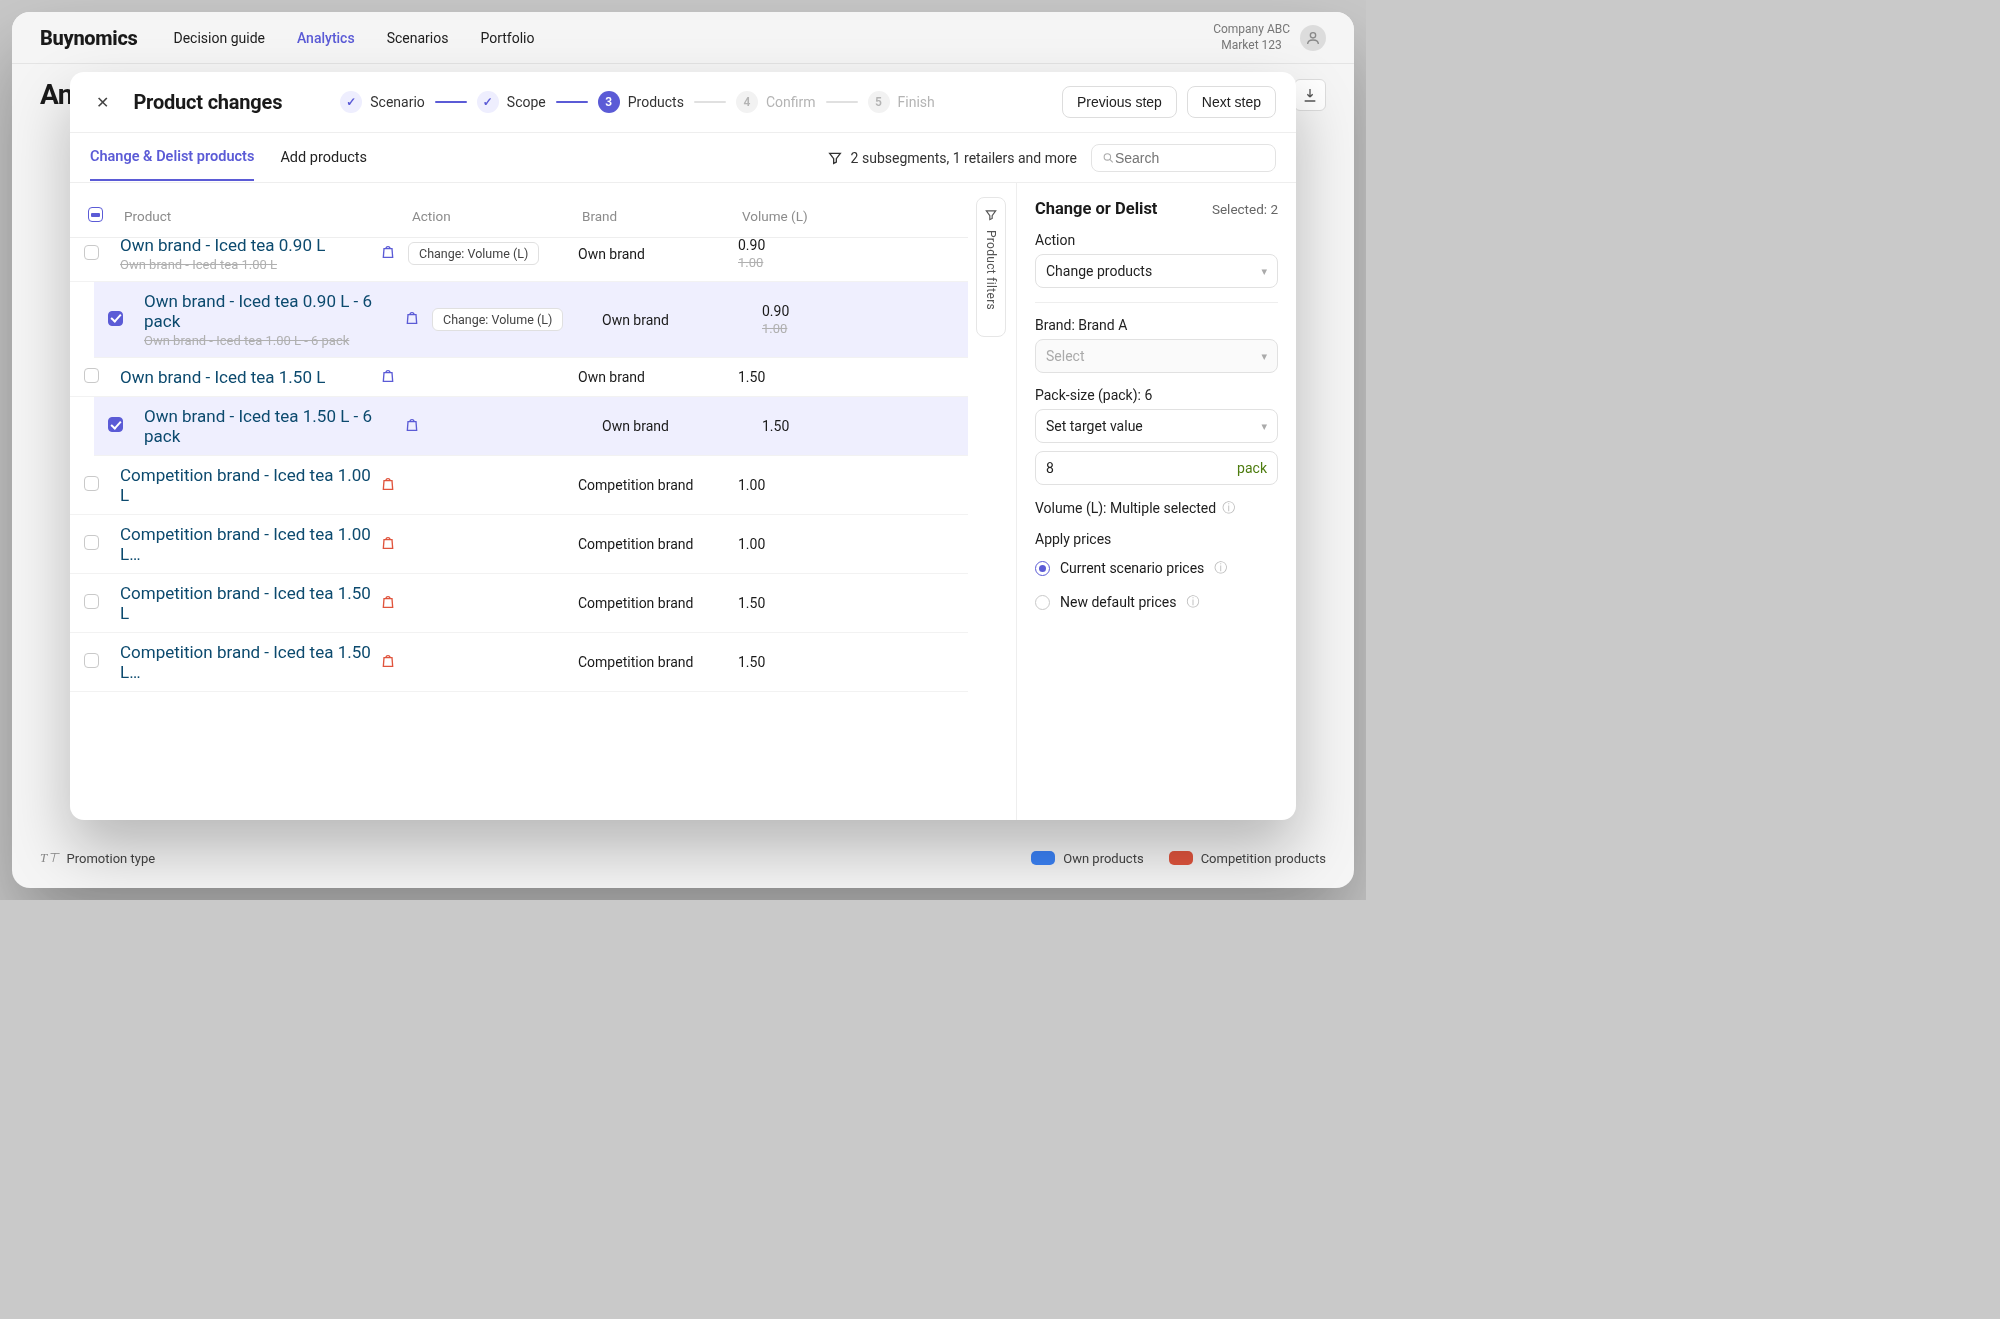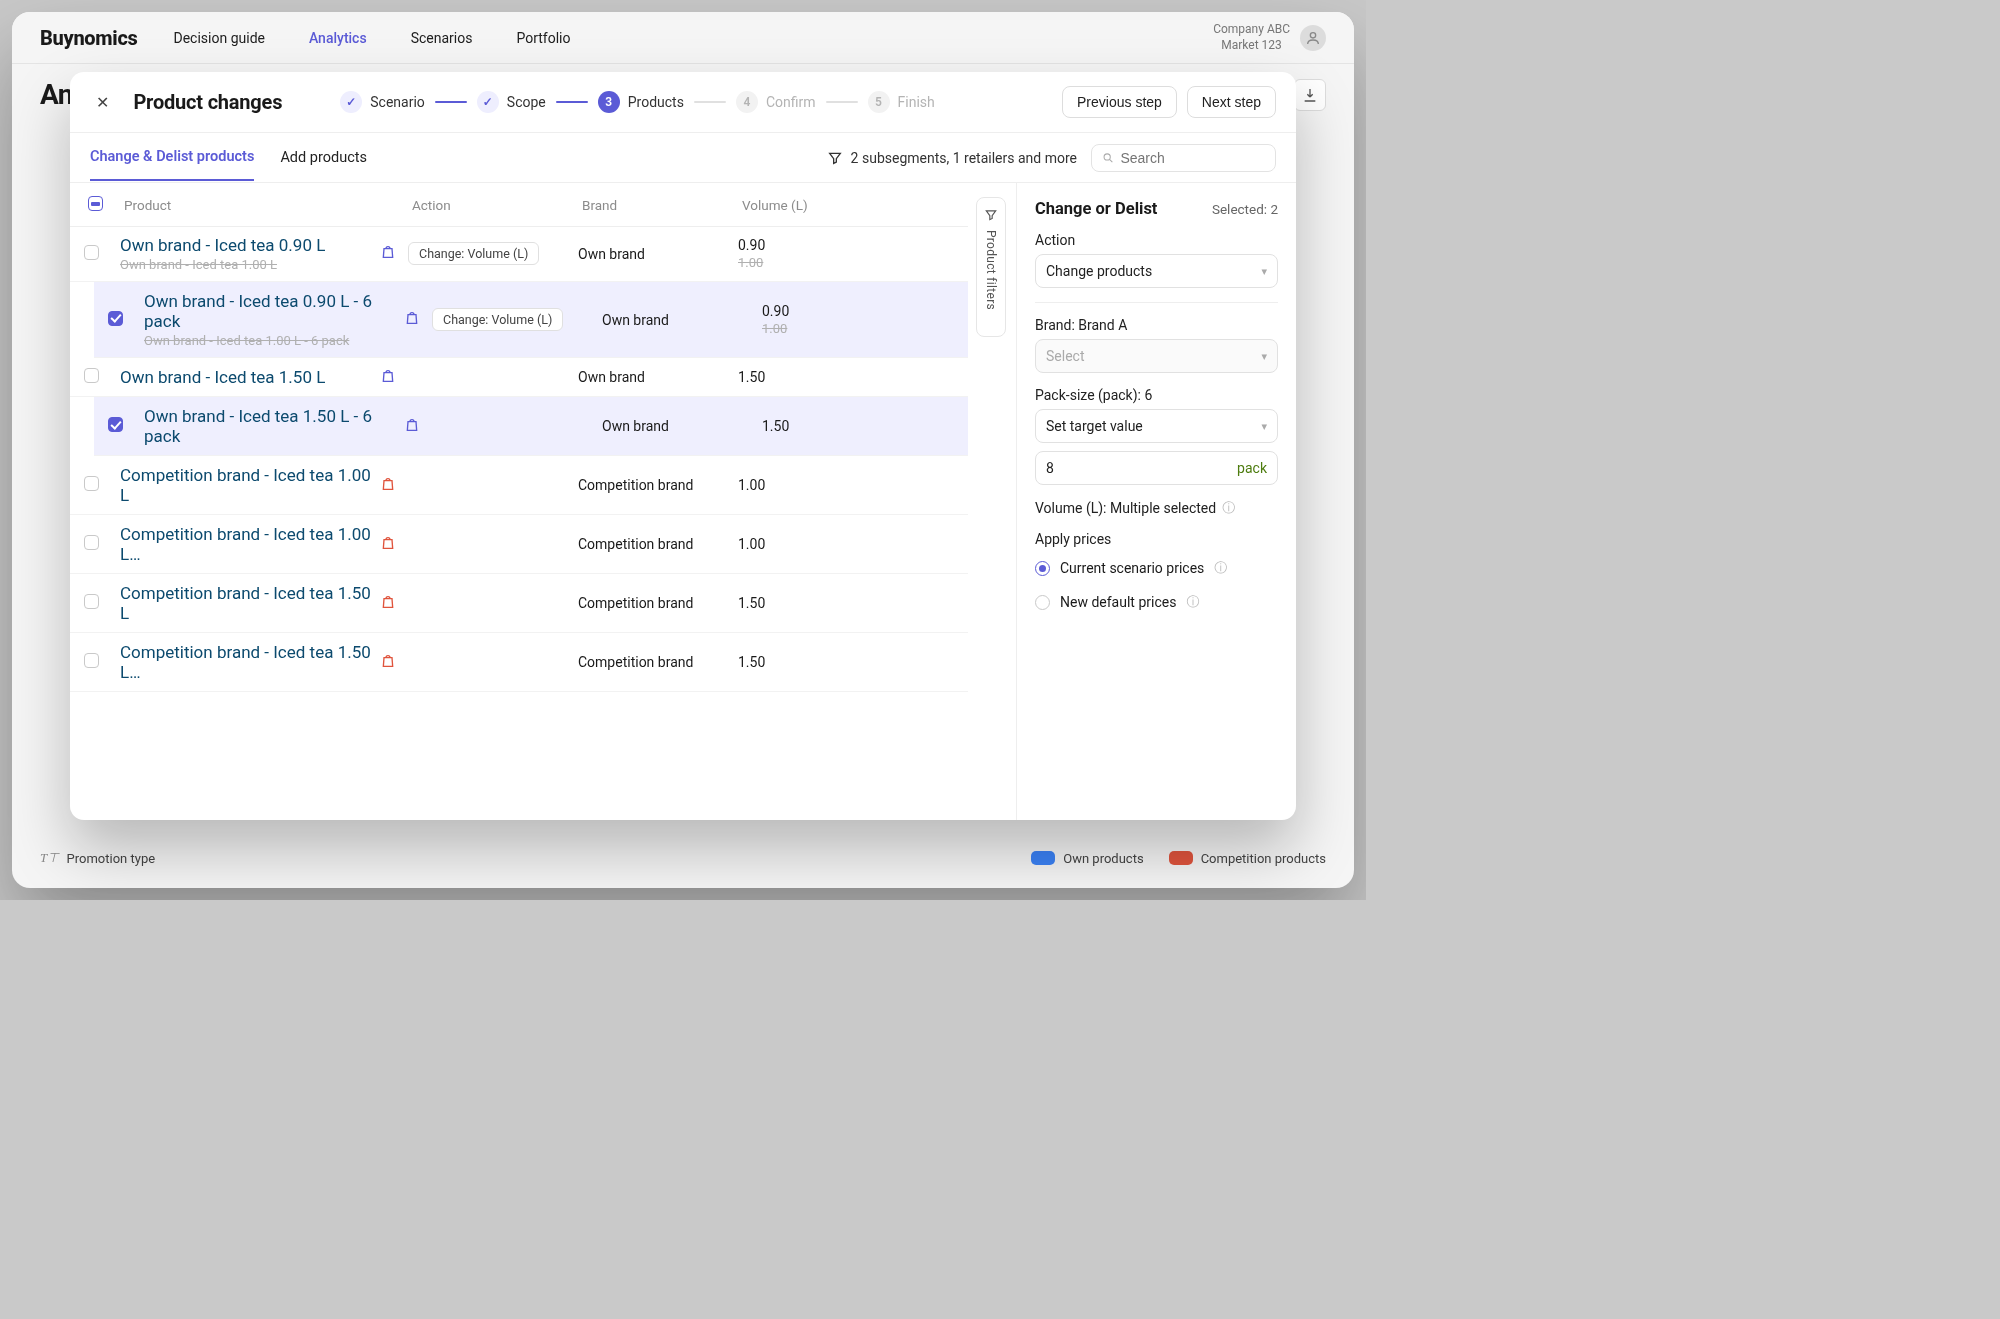--- a/index.html
+++ b/index.html
@@ -25,21 +25,21 @@
   .topbar {
     display: flex;
     align-items: center;
     height: 52px;
     padding: 0 28px;
     border-bottom: 1px solid #e4e4e4;
     gap: 36px;
     background: #f5f5f5;
   }
   .logo { font-weight: 800; font-size: 20px; letter-spacing: -.3px; }
-  .nav { display: flex; gap: 44px; font-size: 14px; color: #202020; }
+  .nav { display: flex; gap: 32px; font-size: 14px; color: #202020; }
   .nav .active { color: #5B5BD6; font-weight: 500; }
   .topbar-right { margin-left: auto; display:flex; align-items:center; gap:10px; font-size:12px; color:#777; text-align:right; }
   .topbar-right .lines { line-height:1.3;text-align:center; }
   .avatar-circle { width:26px;height:26px;border-radius:50%;background:#dcdcdc;display:flex;align-items:center;justify-content:center;color:#888;font-size:13px; }
 
   .page-title-row { display:flex; align-items:center; padding:14px 28px; gap:12px; }
   .page-title { font-size:28px; font-weight:700; letter-spacing:-.5px; }
   .page-title-row .dl { margin-left:auto; width:32px;height:32px;border:1px solid #ddd;border-radius:6px;background:#fff;display:flex;align-items:center;justify-content:center;color:#555;font-size:14px; }
 
   .bg-legend { position:absolute; bottom:22px; left:0; right:0; display:flex; align-items:center; gap:22px; padding:0 28px; font-size:13px; color:#444; }
@@ -92,34 +92,34 @@
     padding: 0 20px;
     height:50px;
     border-bottom:1px solid #eee;
     font-size:14.5px;
   }
   .tab { padding:14px 0; color:#222; cursor:pointer; }
   .tab.active { color:#5B5BD6; font-weight:600; border-bottom:2px solid #5B5BD6; }
   .tabrow .right { margin-left:auto; display:flex; align-items:center; gap:14px; color:#333; }
   .filter-summary { display:flex; align-items:center; gap:8px; font-size:14px; }
   .search {
-    display:flex; align-items:center; gap:6px;
+    display:flex; align-items:center; 
     border:1px solid #e3e3e3; border-radius:8px; padding:5px 10px; width:185px; color:#aaa; font-size:14px;
   }
   .search input { border:none; outline:none; font-size:14px; width:100%; color:#333; background:transparent; }
 
   
   .body { flex:1; display:flex; overflow:hidden; }
 
   
   .tablewrap { flex:1; display:flex; position:relative; overflow:hidden; }
 
   .tbl { flex:1; overflow:auto; font-size:14px; }
   .thead, .trow { display:grid; grid-template-columns: 36px 260px 28px 170px 160px 1fr; align-items:center; }
-  .thead { color:#8c8c8c; padding:10px 14px; border-bottom:1px solid #eee; font-size:13.5px; position:sticky; top:1px; background:#fff; }
+  .thead { color:#8c8c8c; padding:10px 14px; border-bottom:1px solid #eee; font-size:13.5px; position:sticky; top:12px; background:#fff; }
   .thead .cell { padding:2px 4px; }
   .trow { padding:9px 14px; border-bottom:1px solid #f2f2f2; }
   .trow.selected { background:#EFEFFE;margin-left:24px; }
   .trow.edited .sub { color:#b0b0b0; text-decoration:line-through; font-size:13px; margin-top:2px; }
   .trow .main { font-size:17px; color:#0c4a6e; }
   .trow .pill { display:inline-block; border:1px solid #e0e0e0; border-radius:6px; padding:3px 10px; font-size:12.5px; color:#444; background:#fff; }
   .trow.selected .pill { background:#fff; }
   .trow .oldval { color:#b0b0b0; text-decoration:line-through; font-size:13px; margin-top:2px; }
 
   .cb { width:15px; height:15px; border:1.5px solid #c9c9c9; border-radius:4px; background:#fff; display:inline-block; position:relative; cursor:pointer; }

